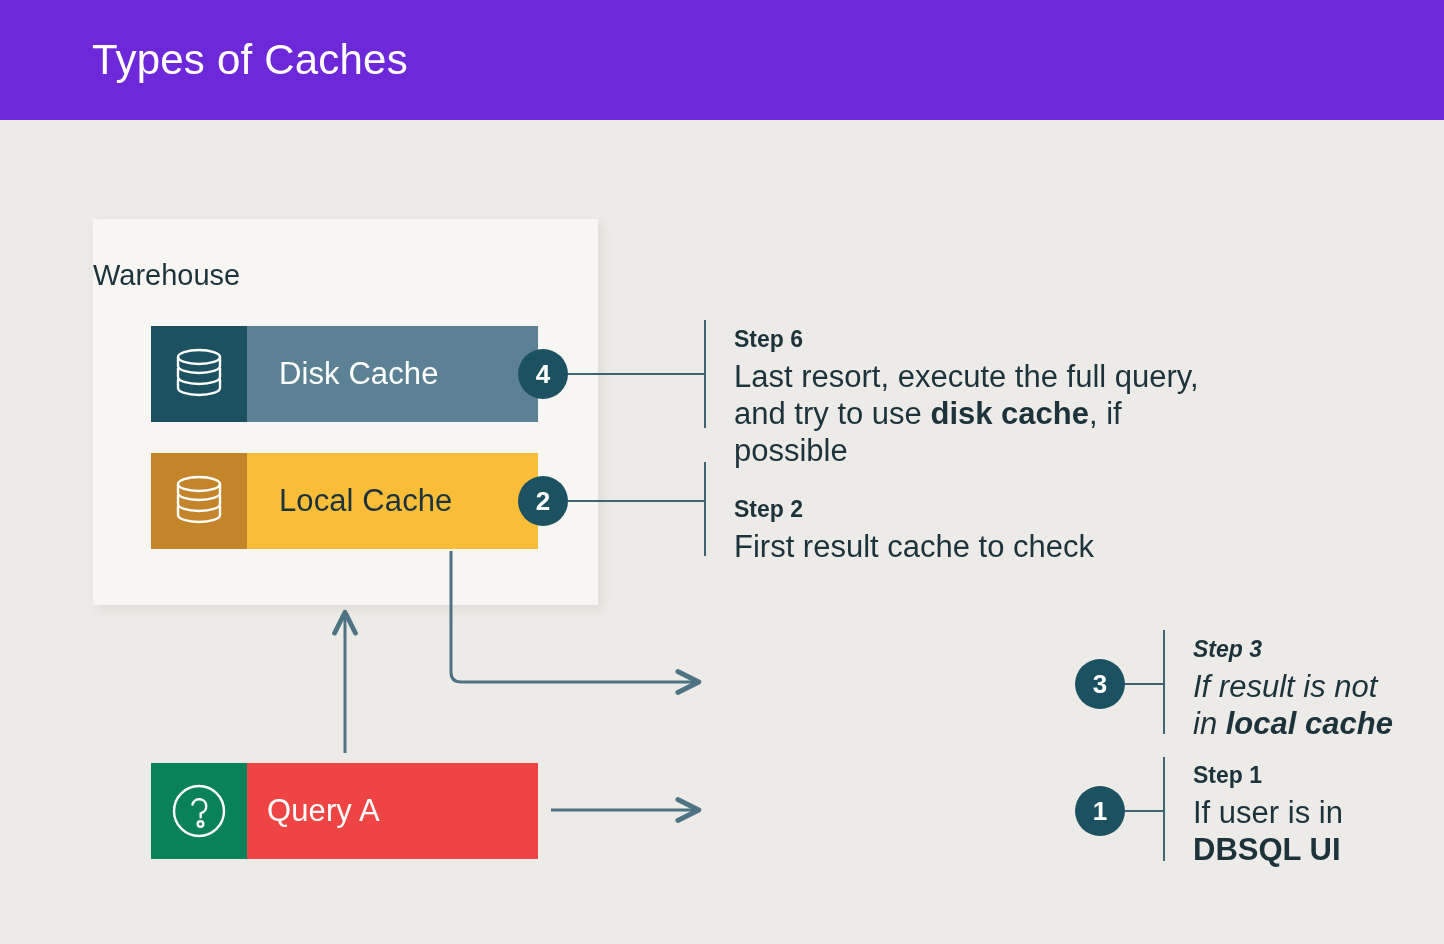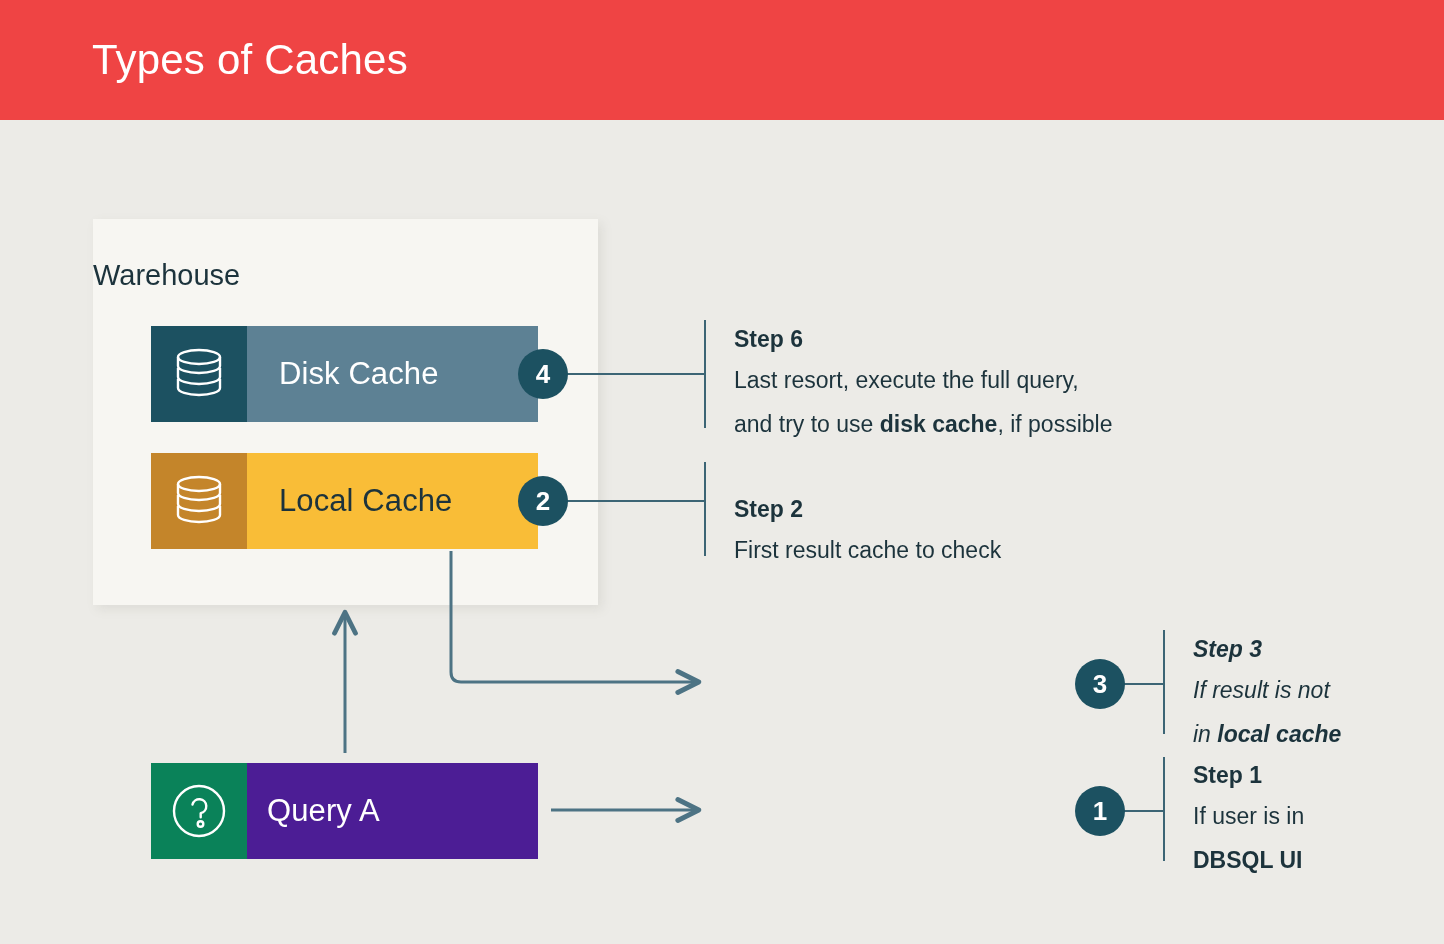--- a/index.html
+++ b/index.html
@@ -19,21 +19,21 @@
     width: 1444px;
     height: 944px;
   }
 
   
   .header {
     position: absolute;
     left: 0; top: 0;
     width: 1444px;
     height: 120px;
-    background: #ef4444;
+    background: #6d28d9;
   }
   .header-title {
     position: absolute;
     left: 92px;
     top: 33px;
     font-size: 42px;
     font-weight: 400;
     color: #ffffff;
     letter-spacing: 0.2px;
     line-height: 54px;
@@ -96,21 +96,21 @@
   
   .c-disk-icon   { background: #1c5161; }
   .c-disk-body   { background: #5d8194; color: #ffffff; }
   .c-local-icon  { background: #c4852a; }
   .c-local-body  { background: #f9bd37; color: #1c333c; }
   .c-remote-icon { background: #6d0f25; }
   .c-remote-body { background: #ad405c; color: #ffffff; }
   .c-ui-icon     { background: #c5342b; }
   .c-ui-body     { background: #fb5c46; color: #ffffff; }
   .c-query-icon  { background: #0a8259; }
-  .c-query-body  { background: #4c1d95; color: #ffffff; padding-left: 20px; }
+  .c-query-body  { background: #ef4444; color: #ffffff; padding-left: 20px; }
 
   
   .badge {
     position: absolute;
     width: 50px;
     height: 50px;
     border-radius: 50%;
     background: #1c5161;
     color: #ffffff;
     display: flex;
@@ -130,23 +130,23 @@
     position: absolute;
     color: #1c333c;
   }
   .step-title {
     font-size: 23px;
     font-weight: 700;
     line-height: 30px;
     margin-bottom: 4px;
   }
   .step-desc {
-    font-size: 23px;
-    font-weight: 400;
-    line-height: 44px;
+    font-size: 31px;
+    font-weight: 400;
+    line-height: 37px;
   }
   .step-desc b { font-weight: 700; }
 
   .step-4 { left: 734px; top: 324px; width: 500px; }
   .step-2 { left: 734px; top: 494px; width: 420px; }
   .step-3 { left: 1193px; top: 634px; width: 240px; font-style: italic; }
   .step-1 { left: 1193px; top: 760px; width: 240px; }
 
   
   .bracket {

